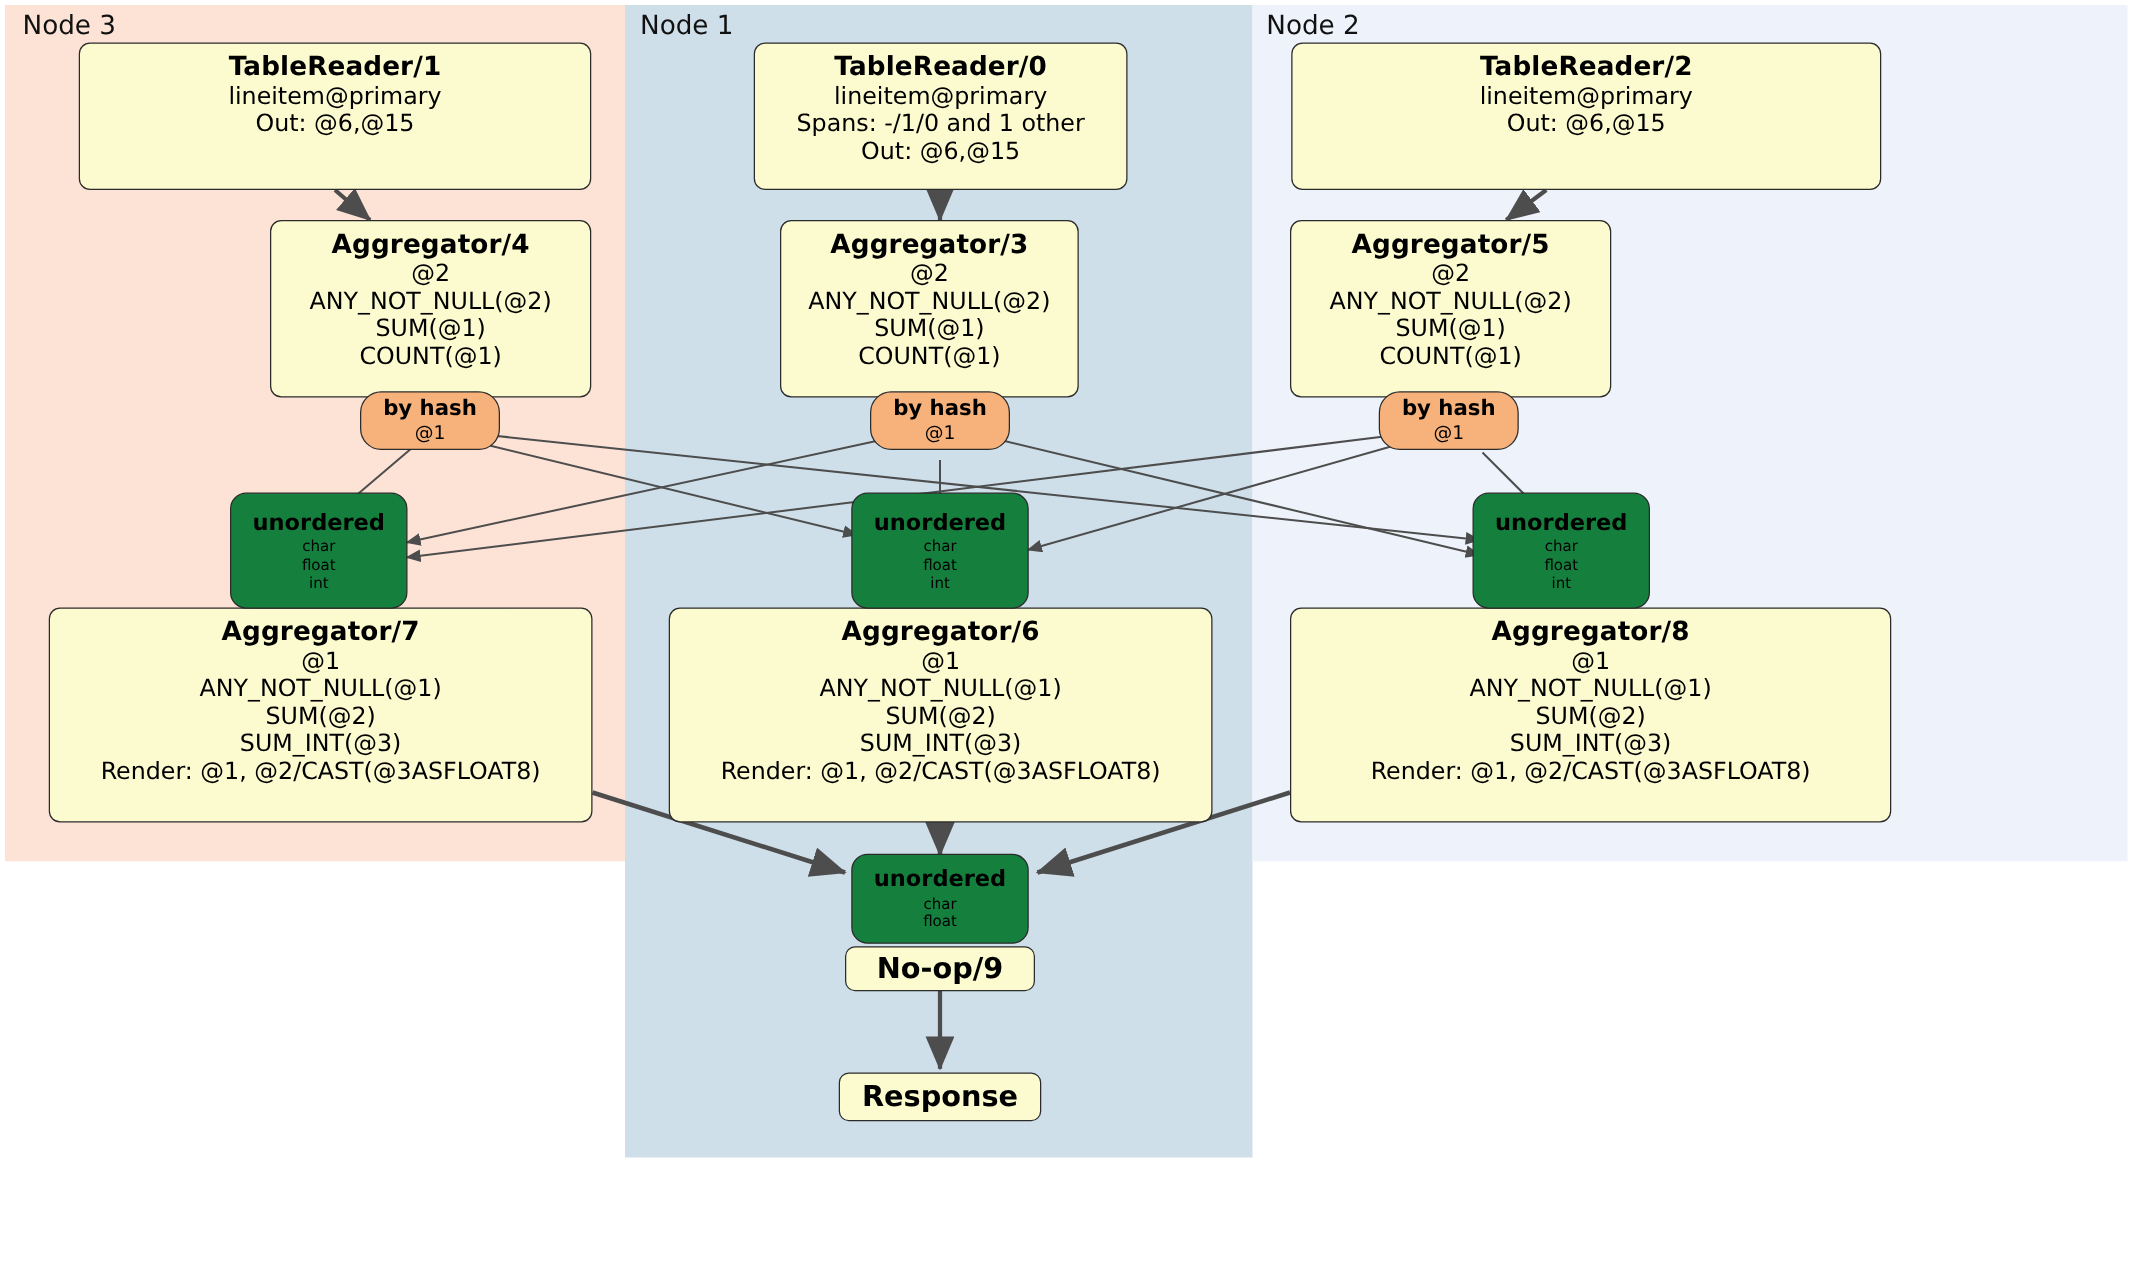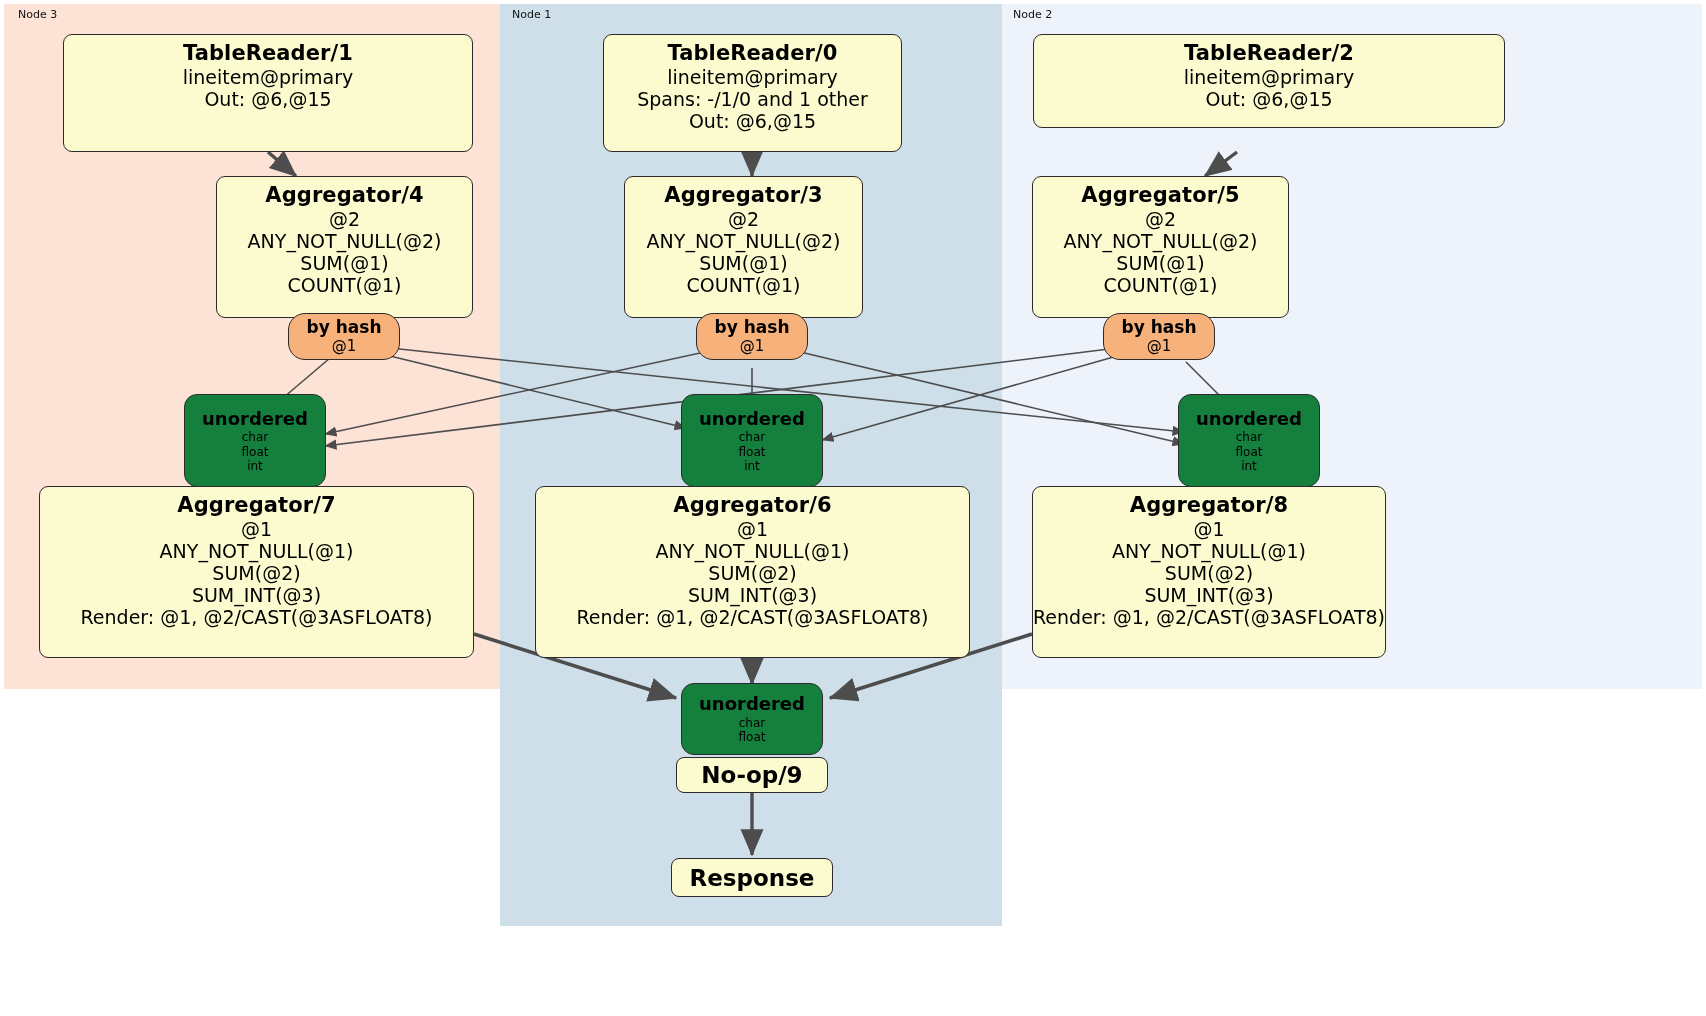--- a/index.html
+++ b/index.html
@@ -1,21 +1,21 @@
 <!DOCTYPE html>
 <html><head>
 <meta charset="utf-8">
 <style>
   html,body{margin:0;padding:0;background:#ffffff;}
   body{font-family:"DejaVu Sans","Liberation Sans",sans-serif;}
   #stage{position:relative;width:1706px;height:1016px;background:#ffffff;overflow:hidden;}
 
   
   .region{position:absolute;}
-  .region-label{position:absolute;font-size:11px;color:#111;white-space:nowrap;}
+  .region-label{position:absolute;font-size:21px;color:#111;white-space:nowrap;}
 
   
   #edges{position:absolute;left:0;top:0;width:1706px;height:1016px;pointer-events:none;}
 
   
   .proc{
     position:absolute;box-sizing:border-box;
     background:#fbfbcf;border:1.6px solid #2b2b2b;border-radius:9px;
     text-align:center;color:#000;line-height:1.16;
     padding:6px 8px 7px 8px;
@@ -183,21 +183,21 @@
   </div>
 
   <div class="simple" style="left:676px;top:757px;width:152px;height:36px;">
     <span>No-op/9</span>
   </div>
 
   <div class="simple" style="left:671px;top:858px;width:162px;height:39px;">
     <span>Response</span>
   </div>
 
-  <div class="proc" style="left:1033px;top:34px;width:472px;height:94px;">
+  <div class="proc" style="left:1033px;top:34px;width:472px;height:118px;">
     <div class="ttl">TableReader/2</div>
     <div class="ln">lineitem@primary</div>
     <div class="ln">Out: @6,@15</div>
   </div>
 
   <div class="proc" style="left:1032px;top:176px;width:257px;height:142px;">
     <div class="ttl">Aggregator/5</div>
     <div class="ln">@2</div>
     <div class="ln">ANY_NOT_NULL(@2)</div>
     <div class="ln">SUM(@1)</div>
@@ -209,21 +209,21 @@
     <div class="ln">@1</div>
   </div>
 
   <div class="sync" style="left:1178px;top:394px;width:142px;height:93px;">
     <div class="ttl">unordered</div>
     <div class="ln">char</div>
     <div class="ln">float</div>
     <div class="ln">int</div>
   </div>
 
-  <div class="proc" style="left:1032px;top:486px;width:354px;height:172px;">
+  <div class="proc" style="left:1032px;top:486px;width:481px;height:172px;">
     <div class="ttl">Aggregator/8</div>
     <div class="ln">@1</div>
     <div class="ln">ANY_NOT_NULL(@1)</div>
     <div class="ln">SUM(@2)</div>
     <div class="ln">SUM_INT(@3)</div>
     <div class="ln">Render: @1, @2/CAST(@3ASFLOAT8)</div>
   </div>
 
 </div>
 

